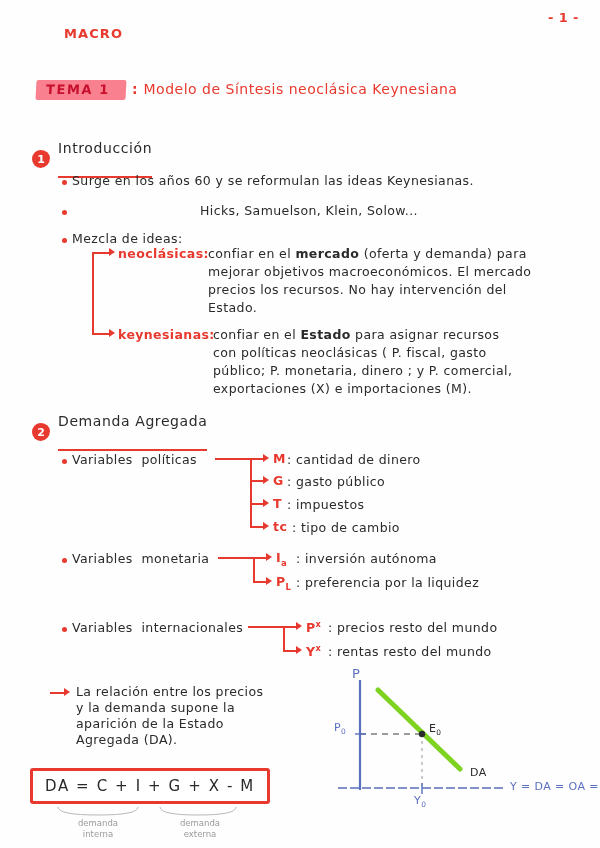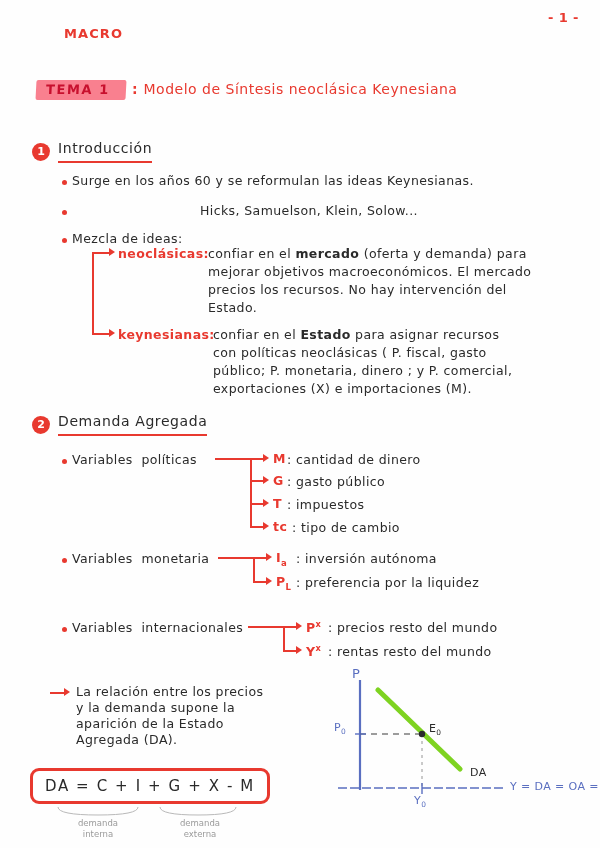--- a/index.html
+++ b/index.html
@@ -88,21 +88,21 @@
     display: flex;
     align-items: center;
     justify-content: center;
     border-radius: 46% 54% 52% 48% / 50% 45% 55% 50%;
     flex: 0 0 auto;
   }
   .sec-label {
     font-size: 14px;
     color: #2a2a2a;
     letter-spacing: 0.6px;
-    padding-bottom: 5px;
+    padding-bottom: 20px;
     border-bottom: 2px solid #e8392f;
   }
 
   
   .bullet-dot {
     position: absolute;
     width: 5px; height: 5px;
     border-radius: 50%;
     background: #e8392f;
   }
@@ -117,21 +117,21 @@
     border-top: 4px solid transparent;
     border-bottom: 4px solid transparent;
     border-left: 6px solid #e8392f;
   }
 
   
   #formula-box {
     position: absolute;
     left: 30px; top: 768px;
     border: 3px solid #e8392f;
-    border-radius: 9px;
+    border-radius: 3px;
     padding: 5px 12px 6px 12px;
     background: #fff;
   }
   #formula-text {
     font-size: 15px;
     color: #2a2a2a;
     letter-spacing: 1.6px;
     white-space: pre;
   }
   .brace-label {

